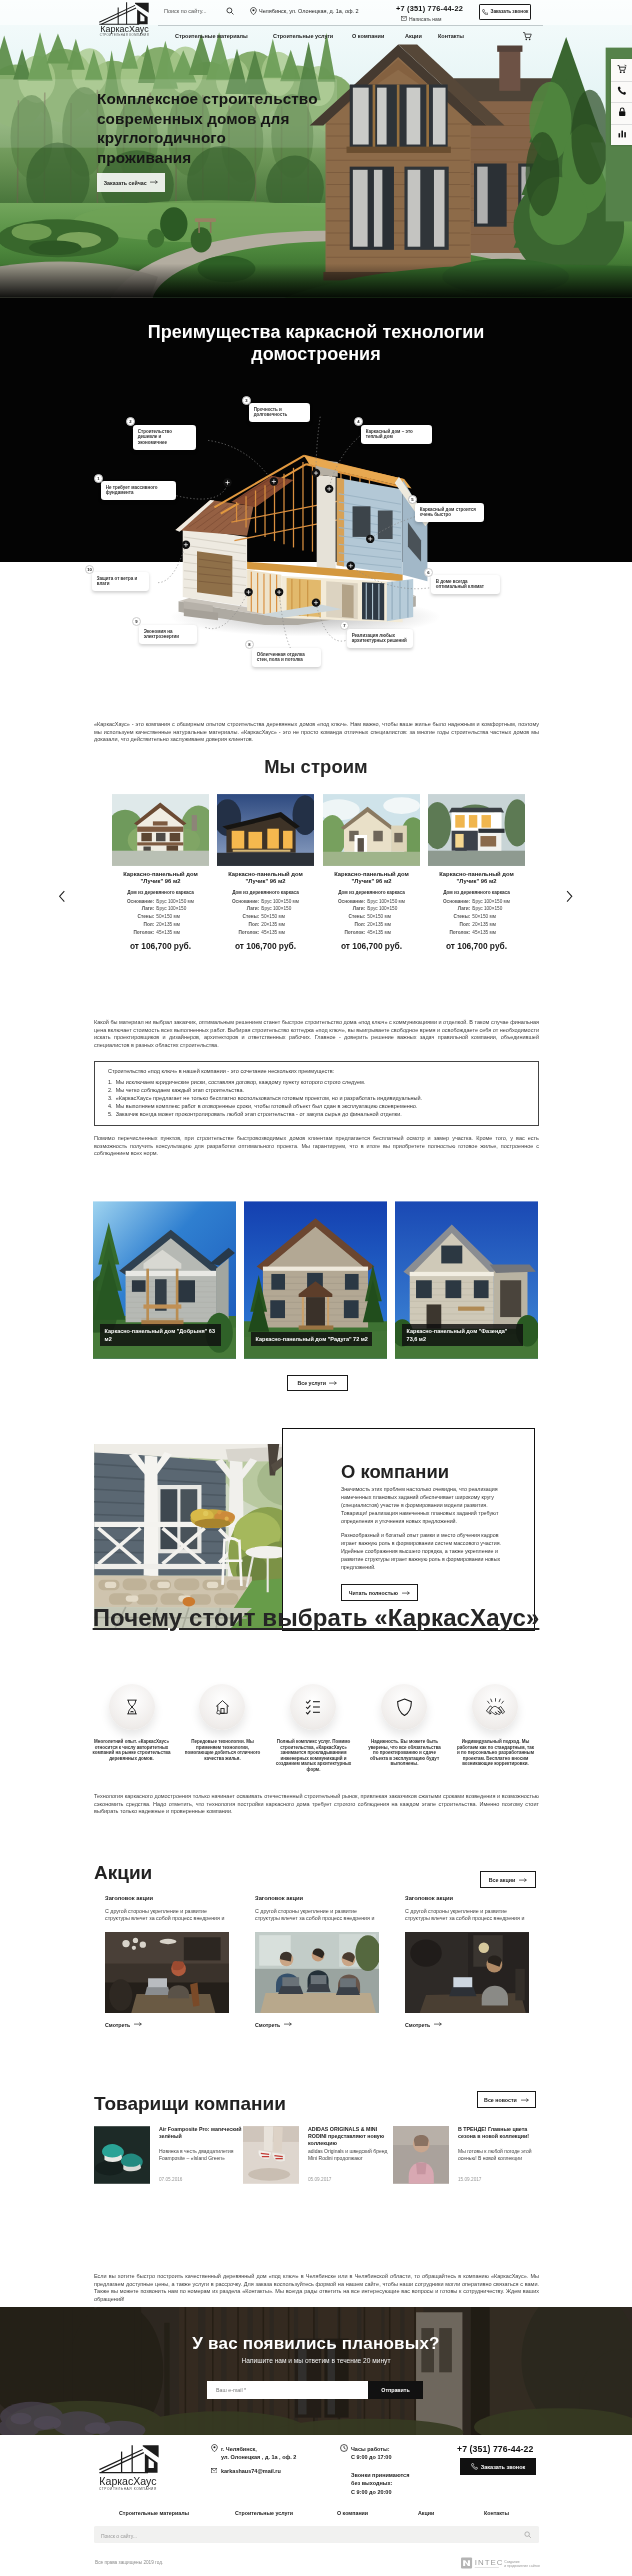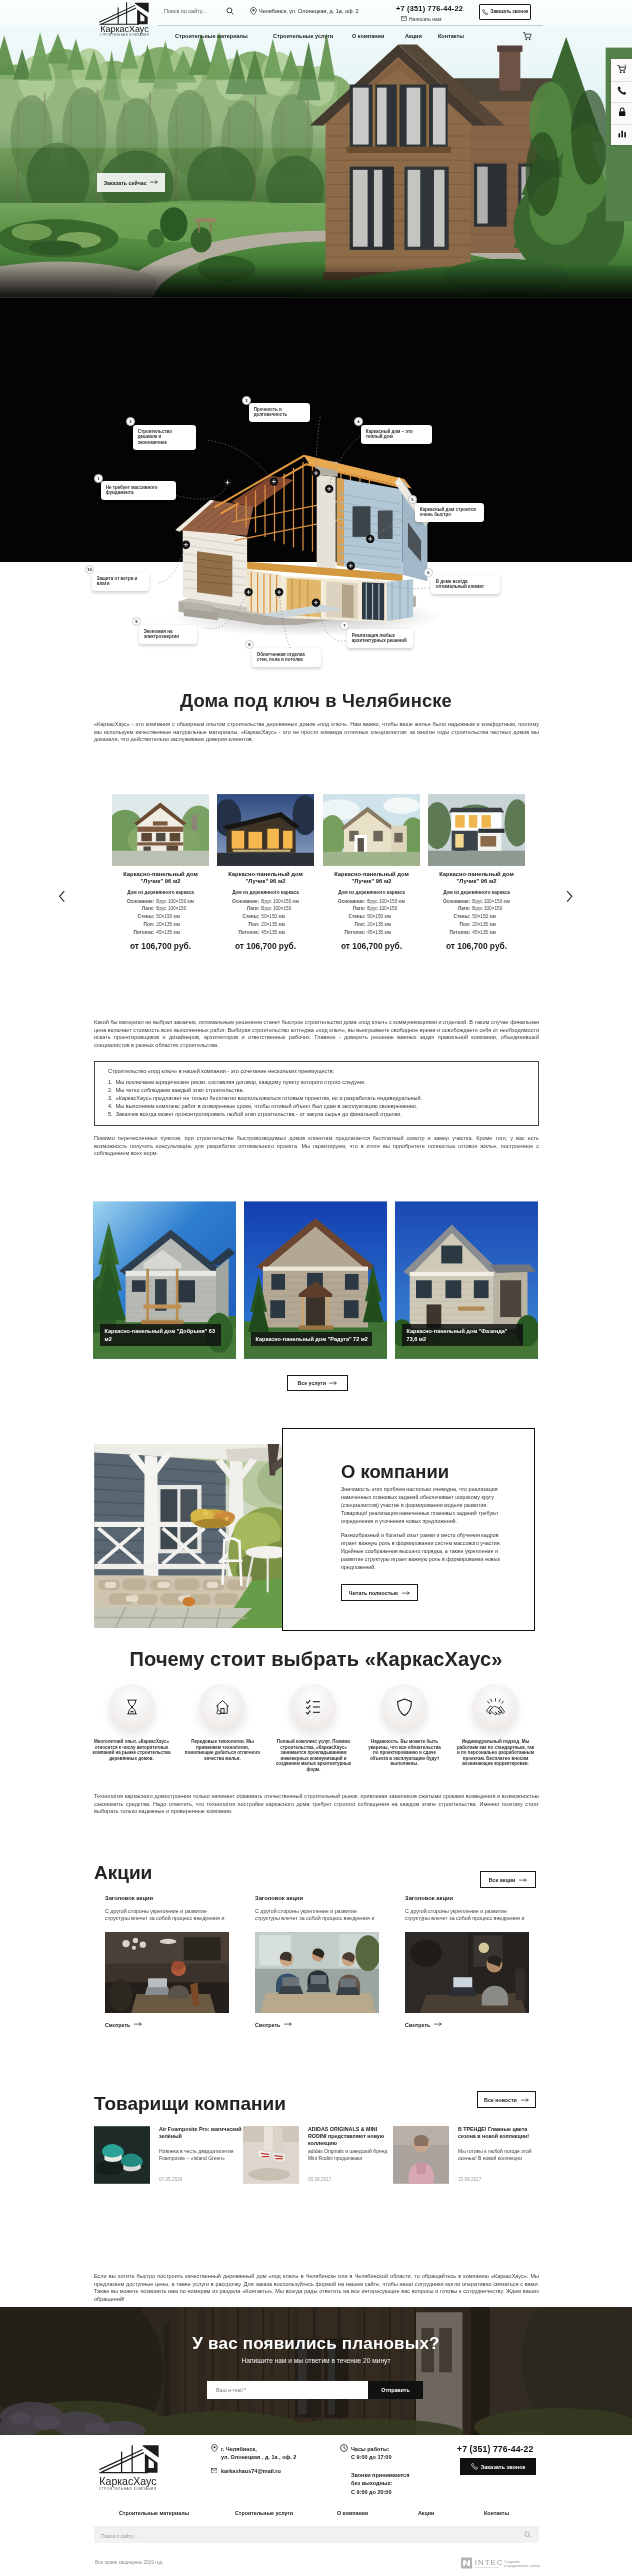--- a/index.html
+++ b/index.html
@@ -294,20 +294,21 @@
 <div class="abs b" style="left:405px;top:33px;font-size:5.5px;color:#222;">Акции</div>
 
 <div class="abs b" style="left:438px;top:33px;font-size:5.5px;color:#222;">Контакты</div>
 
 <svg class="abs" style="left:522px;top:31px;" width="10.5" height="10.5" viewBox="0 0 20 20">
       <path d="M2 3 H5 L7.2 12.5 H15.4 L17.6 6 H6.2" fill="none" stroke="#222" stroke-width="1.5"></path>
       <circle cx="8.2" cy="16" r="1.5" fill="#222"></circle>
       <circle cx="14.6" cy="16" r="1.5" fill="#222"></circle>
     </svg>
 
+<div class="abs b" style="left:97px;top:89px;width:248px;font-size:15.3px;line-height:19.5px;color:#161616;letter-spacing:0.1px;">Комплексное строительство<br>современных домов для<br>круглогодичного<br>проживания</div>
 
 <div class="abs" style="left:97px;top:173px;width:68px;height:19px;background:rgba(255,255,255,.88);display:flex;align-items:center;justify-content:center;font-size:5.3px;font-weight:bold;color:#1a1a1a;">Заказать сейчас
 <svg width="8.4" height="4.2" viewBox="0 0 16 8" style="margin-left:3.2px;">
         <line x1="0" y1="4" x2="14" y2="4" stroke="#1a1a1a" stroke-width="1.2"></line>
         <polyline points="10,1 14,4 10,7" fill="none" stroke="#1a1a1a" stroke-width="1.2"></polyline>
       </svg>
 </div>
 
 <div class="abs" style="left:611px;top:59px;width:21px;height:86px;background:#fbfaf8;box-shadow:0 0.5px 2.1px rgba(0,0,0,.25);"></div>
 
@@ -334,20 +335,21 @@
 <div class="abs" style="left:611px;top:124px;width:21px;height:0.5px;background:#ddd;"></div>
 
 <svg class="abs" style="left:618px;top:129px;" width="8.4" height="9.5" viewBox="0 0 16 18">
       <rect x="1" y="8" width="3" height="8" fill="#111"></rect>
       <rect x="6.5" y="3" width="3" height="13" fill="#111"></rect>
       <rect x="12" y="6" width="3" height="10" fill="#111"></rect>
     </svg>
 
 <div class="abs" style="left:0;top:298px;width:632px;height:264px;background:#040404;"></div>
 
+<div class="abs b" style="left:0;top:321px;width:632px;text-align:center;font-size:18px;line-height:22px;color:#fff;">Преимущества каркасной технологии<br>домостроения</div>
 
 <div class="abs" style="left:158px;top:596px;width:295px;height:42px;background:radial-gradient(ellipse at center,rgba(60,60,60,.35),rgba(255,255,255,0) 65%);"></div>
 
 <div class="abs" style="left:168px;top:443px;width:261px;height:182px;">
 <svg width="261" height="182" viewBox="0 0 495 345">
 
 <polygon points="20,300 215,332 470,290 470,310 215,350 20,320" fill="#aeaaa2"></polygon>
 <polygon points="20,300 215,332 470,290 450,282 215,322 40,294" fill="#c9c4bc"></polygon>
 
 <polygon points="28,160 150,178 150,310 28,292" fill="#eeeae1"></polygon>
@@ -539,24 +541,24 @@
 
 <div class="abs" style="left:252px;top:648px;width:69px;background:#fff;border-radius:3.2px;padding:3.7px 4.7px;font-size:4.5px;line-height:5.8px;font-weight:bold;color:#333;box-shadow:0 1.1px 3.2px rgba(0,0,0,.18);">Облегченная отделка стен, пола и потолка</div>
 <div class="abs" style="left:245px;top:640px;width:9px;height:9px;background:#fff;border:0.5px solid #ccc;border-radius:50%;font-size:4.2px;font-weight:bold;color:#222;display:flex;align-items:center;justify-content:center;">8</div>
 
 <div class="abs" style="left:139px;top:625px;width:58px;background:#fff;border-radius:3.2px;padding:3.7px 4.7px;font-size:4.5px;line-height:5.8px;font-weight:bold;color:#333;box-shadow:0 1.1px 3.2px rgba(0,0,0,.18);">Экономия на электроэнергии</div>
 <div class="abs" style="left:132px;top:617px;width:9px;height:9px;background:#fff;border:0.5px solid #ccc;border-radius:50%;font-size:4.2px;font-weight:bold;color:#222;display:flex;align-items:center;justify-content:center;">9</div>
 
 <div class="abs" style="left:92px;top:572px;width:57px;background:#fff;border-radius:3.2px;padding:3.7px 4.7px;font-size:4.5px;line-height:5.8px;font-weight:bold;color:#333;box-shadow:0 1.1px 3.2px rgba(0,0,0,.18);">Защита от ветра и влаги</div>
 <div class="abs" style="left:85px;top:565px;width:9px;height:9px;background:#fff;border:0.5px solid #ccc;border-radius:50%;font-size:4.2px;font-weight:bold;color:#222;display:flex;align-items:center;justify-content:center;">10</div>
 
-<h2 class="sec" style="top:691px;font-size:18.4px;line-height:19px;">Дома под ключ в Челябинске</h2>
 
 <div class="just" style="top:721px;font-size:5.5px;line-height:7.6px;">«КаркасХаус» - это компания с обширным опытом строительства деревянных домов «под ключ». Нам важно, чтобы ваше жилье было надежным и комфортным, поэтому мы используем качественные натуральные материалы. «КаркасХаус» - это не просто команда отличных специалистов: за многие годы строительства частных домов мы доказали, что действительно заслуживаем доверия клиентов.</div>
 
+<h2 class="sec" style="top:757px;font-size:18.4px;line-height:19px;">Мы строим</h2>
 
 <svg class="abs" style="left:58px;top:890px;" width="7.4" height="12.6" viewBox="0 0 14 24">
       <polyline points="12,2 3,12 12,22" fill="none" stroke="#222" stroke-width="2"></polyline>
     </svg>
 
 <svg class="abs" style="left:566px;top:890px;" width="7.4" height="12.6" viewBox="0 0 14 24">
       <polyline points="2,2 11,12 2,22" fill="none" stroke="#222" stroke-width="2"></polyline>
     </svg>
 
 <div class="abs" style="left:112px;top:794px;width:97px;">
@@ -1075,21 +1077,21 @@
 <div class="abs" style="left:341px;top:1485px;width:164px;font-size:5.3px;line-height:8px;color:#333;">Значимость этих проблем настолько очевидна, что реализация намеченных плановых заданий обеспечивает широкому кругу (специалистов) участие в формировании модели развития. Товарищи! реализация намеченных плановых заданий требуют определения и уточнения новых предложений.</div>
 
 <div class="abs" style="left:341px;top:1531px;width:164px;font-size:5.3px;line-height:8px;color:#333;">Разнообразный и богатый опыт рамки и место обучения кадров играет важную роль в формировании систем массового участия. Идейные соображения высшего порядка, а также укрепление и развитие структуры играет важную роль в формировании новых предложений.</div>
 
 <div class="btn" style="left:341px;top:1584px;width:77px;height:17.4px;font-size:5.3px;">Читать полностью
 <svg width="8.4" height="4.2" viewBox="0 0 16 8" style="margin-left:3.7px;">
         <line x1="0" y1="4" x2="14" y2="4" stroke="#1a1a1a" stroke-width="1.2"></line>
         <polyline points="10,1 14,4 10,7" fill="none" stroke="#1a1a1a" stroke-width="1.2"></polyline>
       </svg></div>
 
-<h2 class="sec" style="top:1650px;font-size:20px;line-height:19px;">Почему стоит выбрать «КаркасХаус»</h2>
+<h2 class="sec" style="top:1608px;font-size:24px;line-height:19px;text-decoration:underline;">Почему стоит выбрать «КаркасХаус»</h2>
 
 <div class="abs" style="left:109px;top:1684px;width:46px;height:46px;border-radius:50%;background:radial-gradient(circle at 50% 35%,#ffffff,#efecea 70%,#e4e0dd);box-shadow:0 5.3px 9.5px rgba(0,0,0,.10);display:flex;align-items:center;justify-content:center;">
       <svg width="18" height="18" viewBox="0 0 34 34">
         <g fill="none" stroke="#1a1a1a" stroke-width="1.8">
           <line x1="8" y1="4" x2="26" y2="4"></line>
           <line x1="8" y1="30" x2="26" y2="30"></line>
           <path d="M10 4 C10 12 15 14 17 17 C19 20 24 22 24 30 M24 4 C24 12 19 14 17 17 C15 20 10 22 10 30"></path>
         </g>
         <path d="M13 27 C15 24 19 24 21 27 Z" fill="#1a1a1a"></path>
       </svg>

